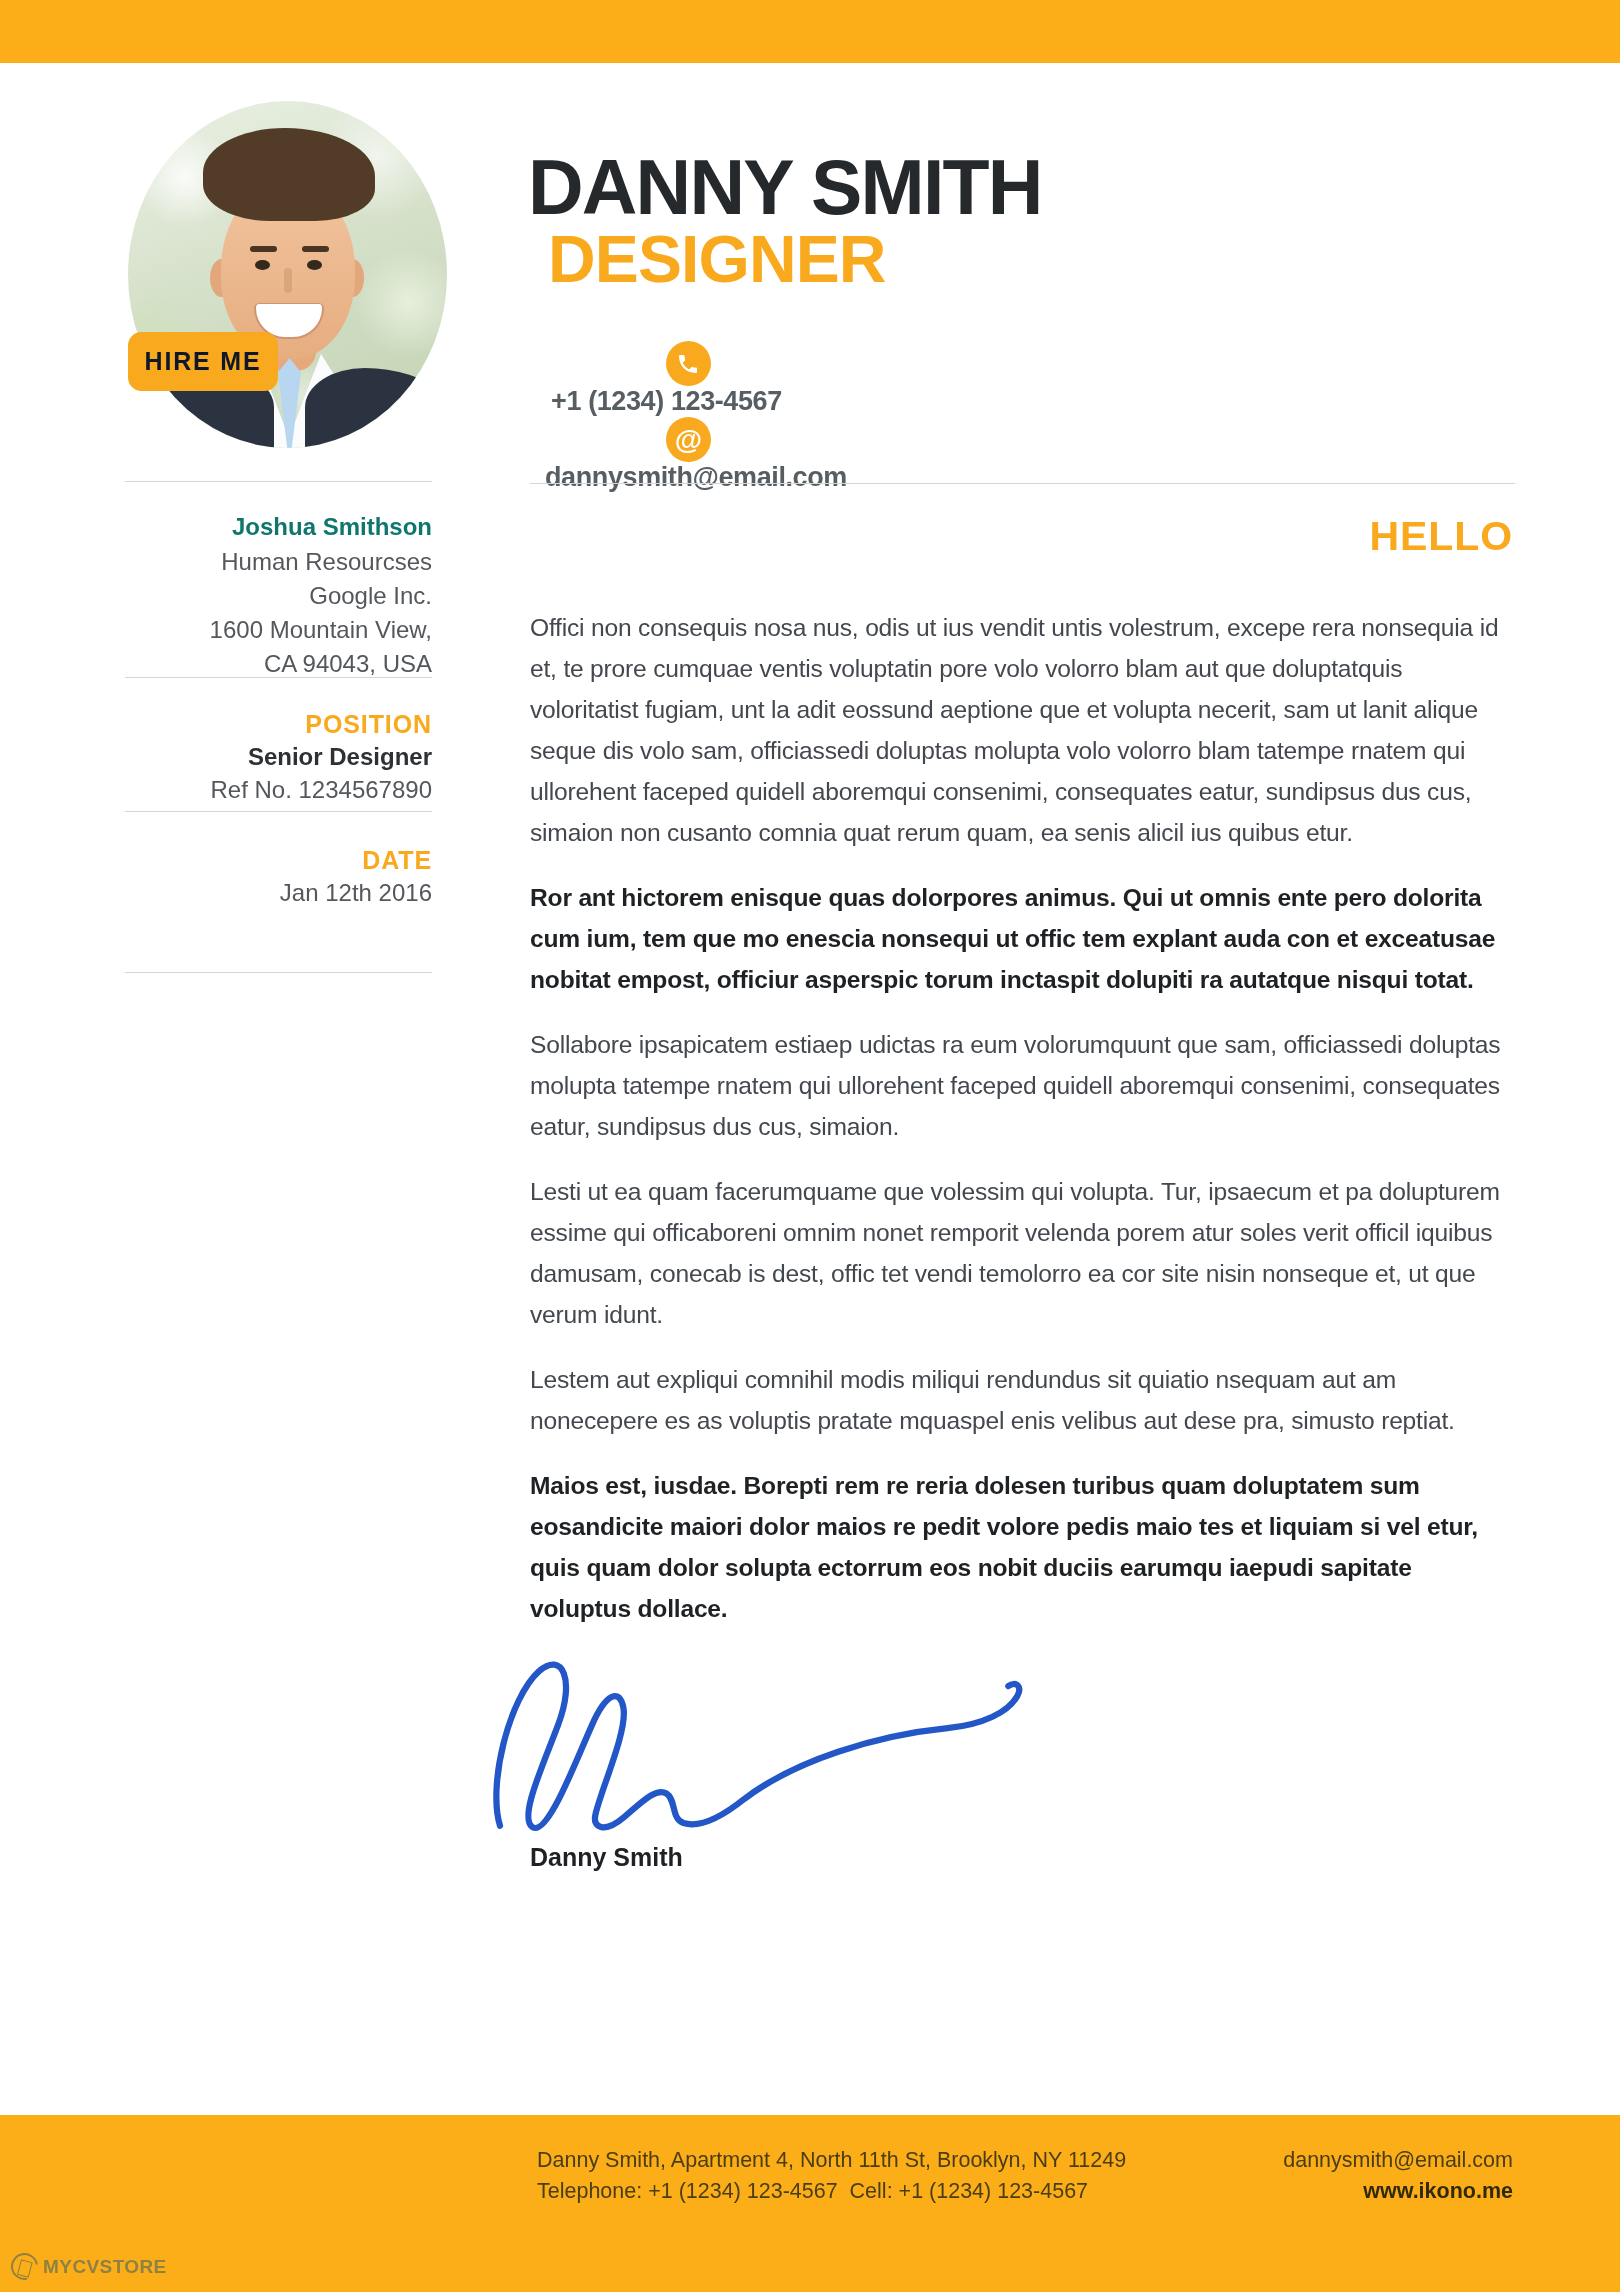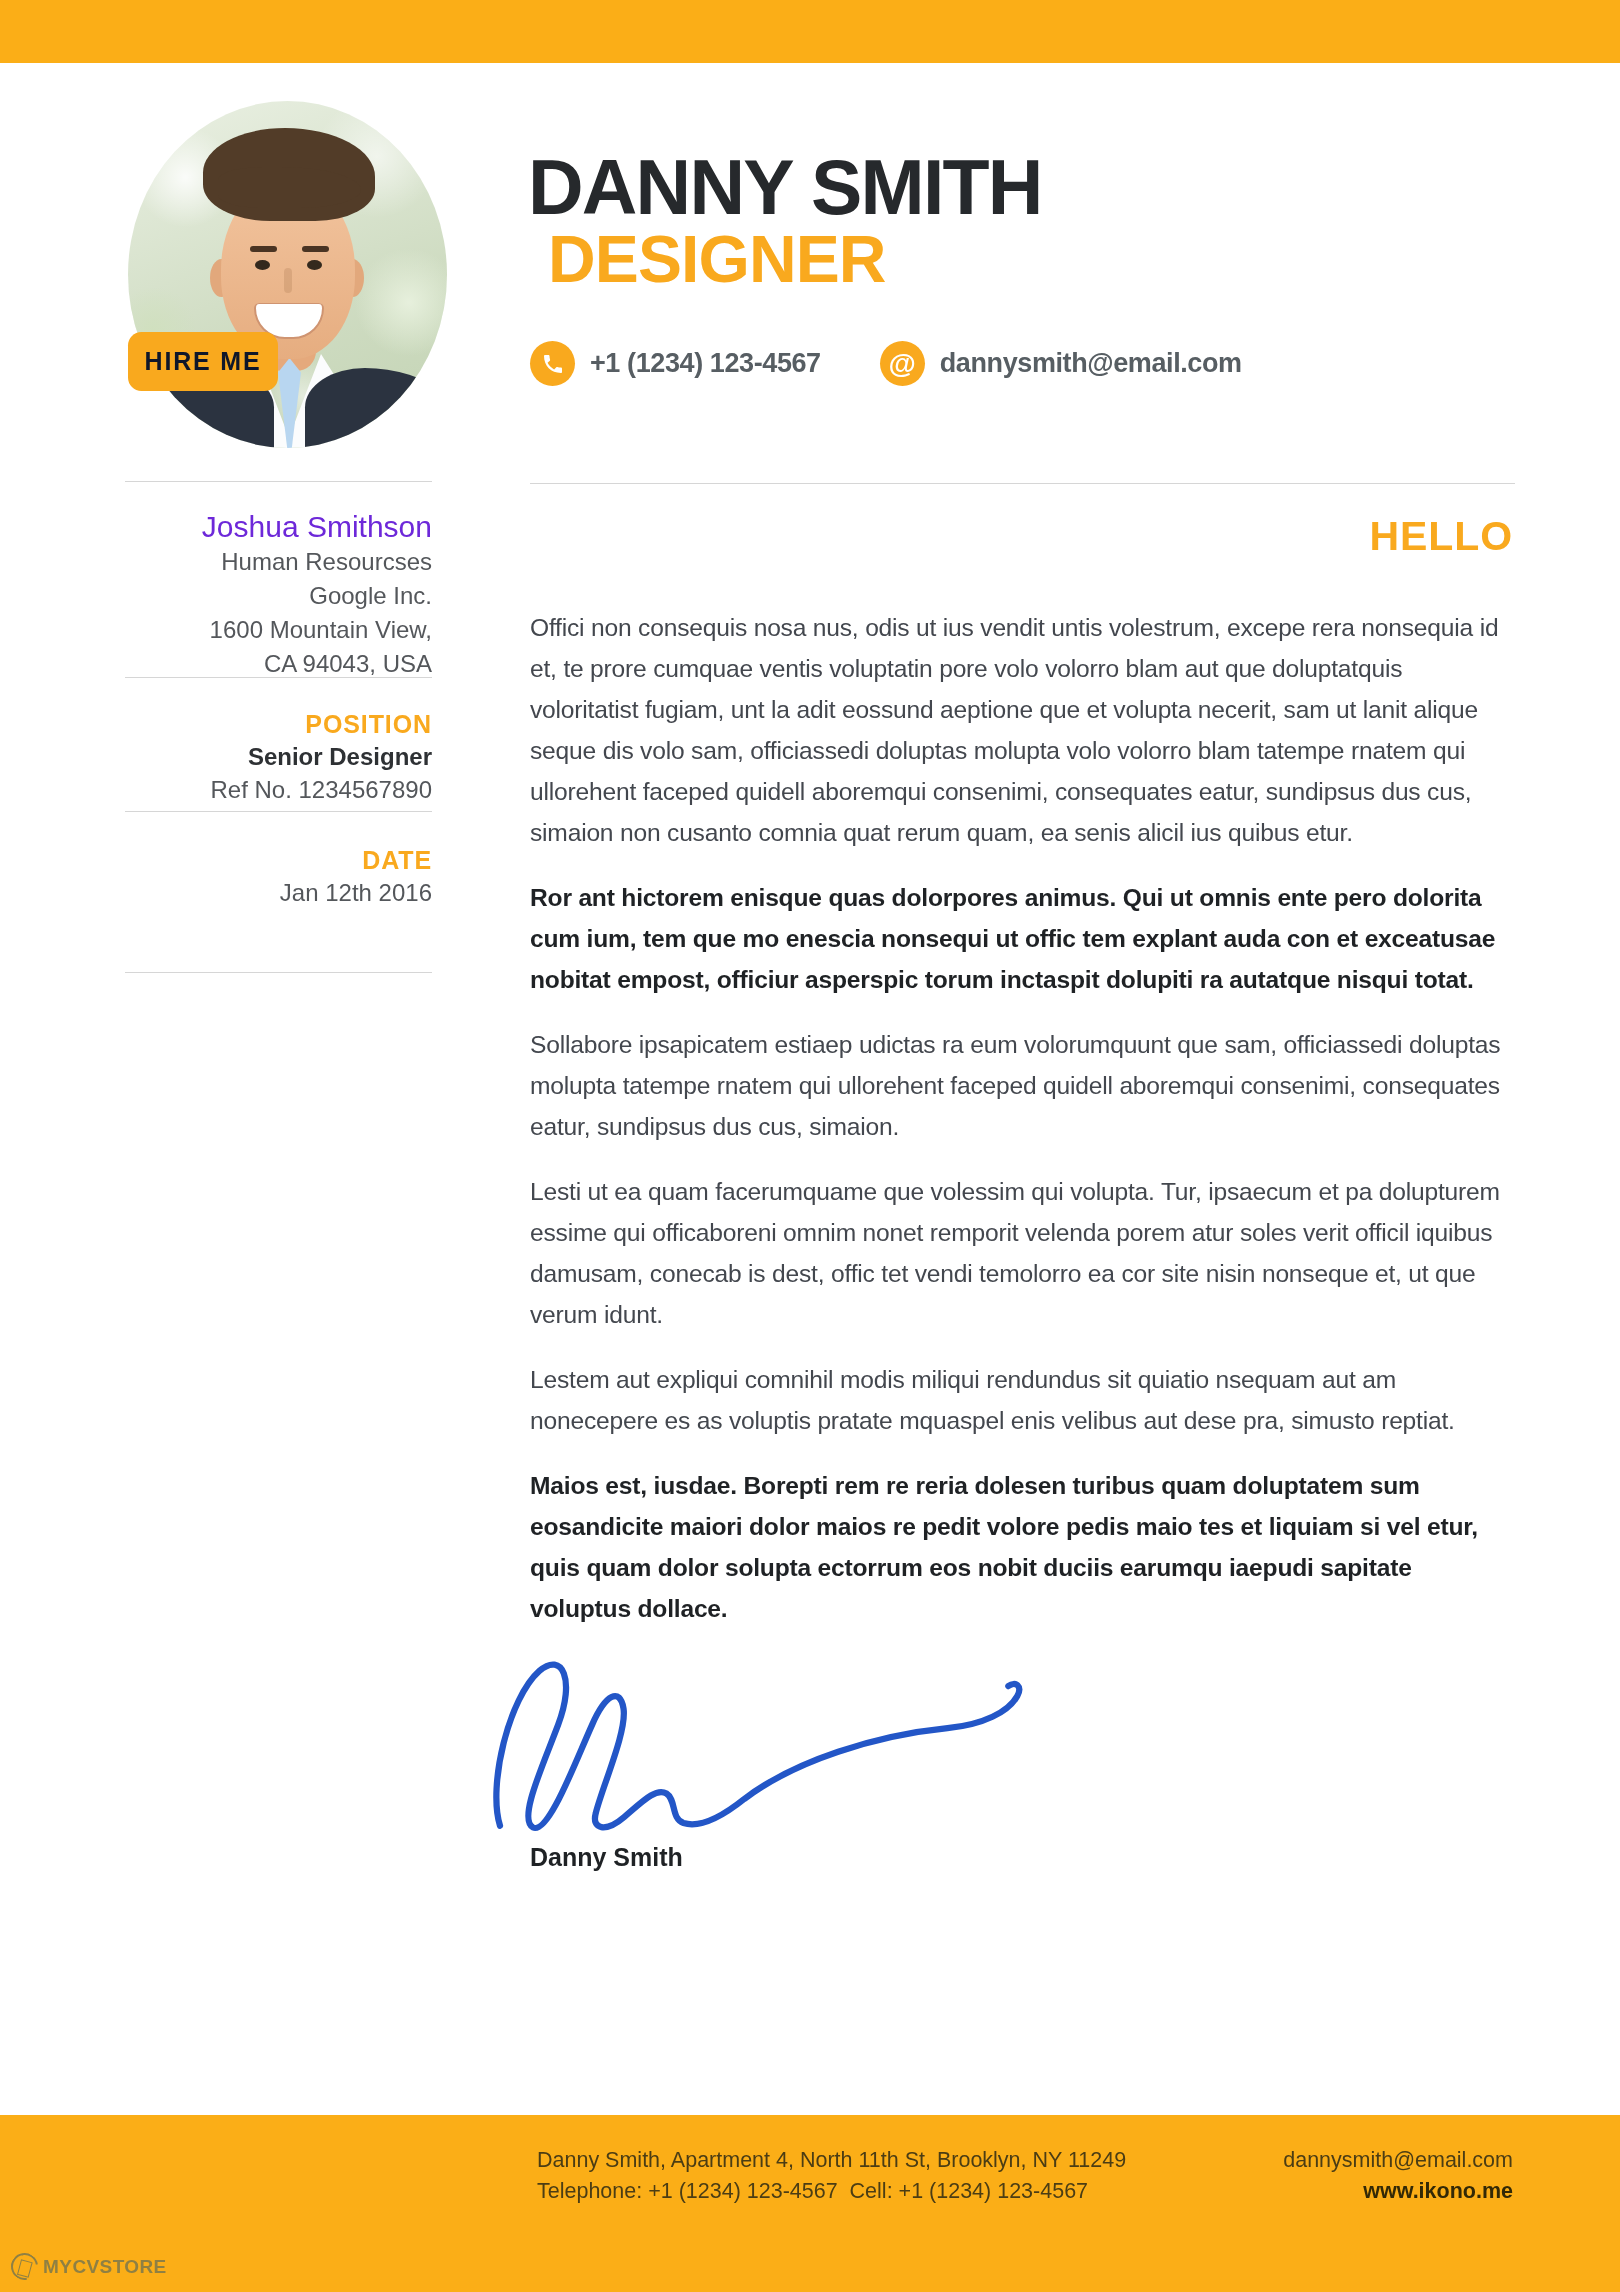--- a/index.html
+++ b/index.html
@@ -44,34 +44,34 @@
   
   .hire{position:absolute;left:128px;top:332px;width:150px;height:59px;z-index:5;
     background:var(--accent,#F9A91E);border-radius:13.4px;color:#0f172a;
     font-size:25px;font-weight:bold;letter-spacing:1.8px;text-align:center;line-height:59px;cursor:pointer;}
   
   .name{position:absolute;left:528px;top:149px;font-size:77px;line-height:1;font-weight:bold;
     letter-spacing:-1.8px;color:var(--name-dark,#26292C);margin:0;}
   .role{position:absolute;left:548px;top:226px;font-size:66px;line-height:1;font-weight:bold;
     letter-spacing:-0.9px;color:var(--accent,#F9A91E);margin:0;}
   
-  .contact{position:absolute;left:530px;top:341px;display:flex;align-items:center;}
+  .contact{position:absolute;left:530px;top:341px;display:flex;align-items:center;flex-direction:column;}
   .cicon{width:45px;height:45px;border-radius:50%;background:var(--accent,#F9A91E);
     display:flex;align-items:center;justify-content:center;flex:0 0 auto;}
   .cicon svg{width:24px;height:24px;fill:#ffffff;}
   .cicon.at{font-size:28px;font-weight:bold;color:#ffffff;}
   .ctext{margin-left:15px;font-size:27px;font-weight:bold;color:var(--contact-text,#575E63);letter-spacing:-0.4px;}
   .ctext.first{margin-right:59px;}
   
   .divider{position:absolute;height:0;border-top:1.8px solid var(--divider,#D6D6D6);}
   .dv-side{left:125px;width:307px;}
   .dv-main{left:530px;width:985px;top:483px;}
   
   .sb{position:absolute;left:125px;width:307px;text-align:right;}
-  .sb-name{font-size:30px;font-weight:normal;color:#6d28d9;line-height:36px;}
+  .sb-name{font-size:24px;font-weight:bold;color:#0f766e;line-height:36px;}
   .sb-line{font-size:24px;color:var(--sidebar-text,#54575B);line-height:34px;}
   .sb-label{font-size:25px;font-weight:bold;color:var(--accent,#F9A91E);letter-spacing:0.9px;line-height:32px;}
   .sb-strong{font-size:24px;font-weight:bold;color:#2E3134;line-height:33px;}
   
   .letter{position:absolute;left:530px;top:486px;width:983px;}
   .hello{font-size:41px;line-height:1;font-weight:bold;color:var(--accent,#F9A91E);
     letter-spacing:0.9px;margin:30px 0 50px 0;text-align:right;}
   .para{font-size:24.6px;line-height:41px;letter-spacing:-0.2px;color:var(--body-text,#43474E);margin:0 0 24px 0;}
   .para.bold{font-weight:bold;color:var(--body-bold,#1F2225);}
   .signature{display:block;margin:12.5px 0 0 -39px;}

